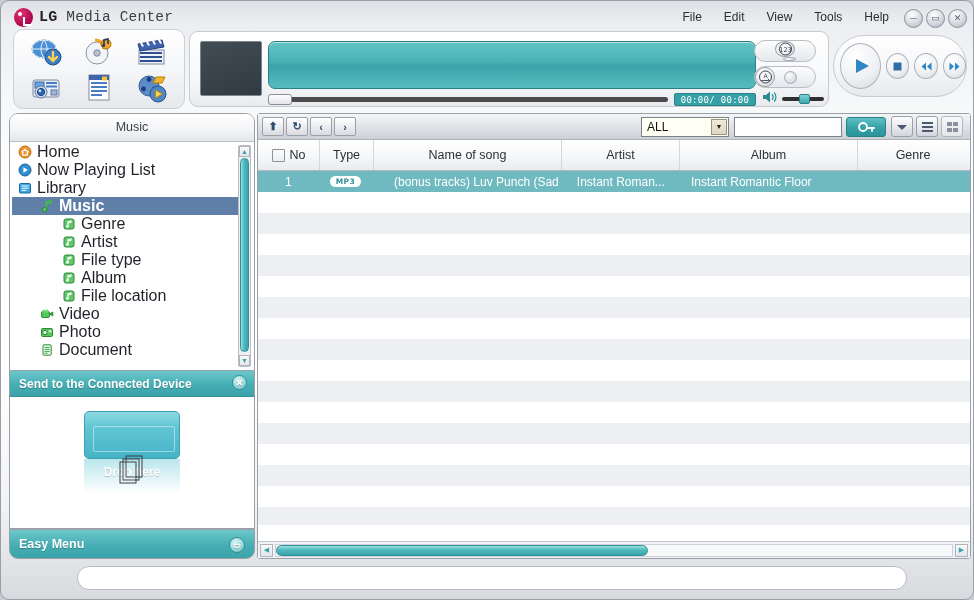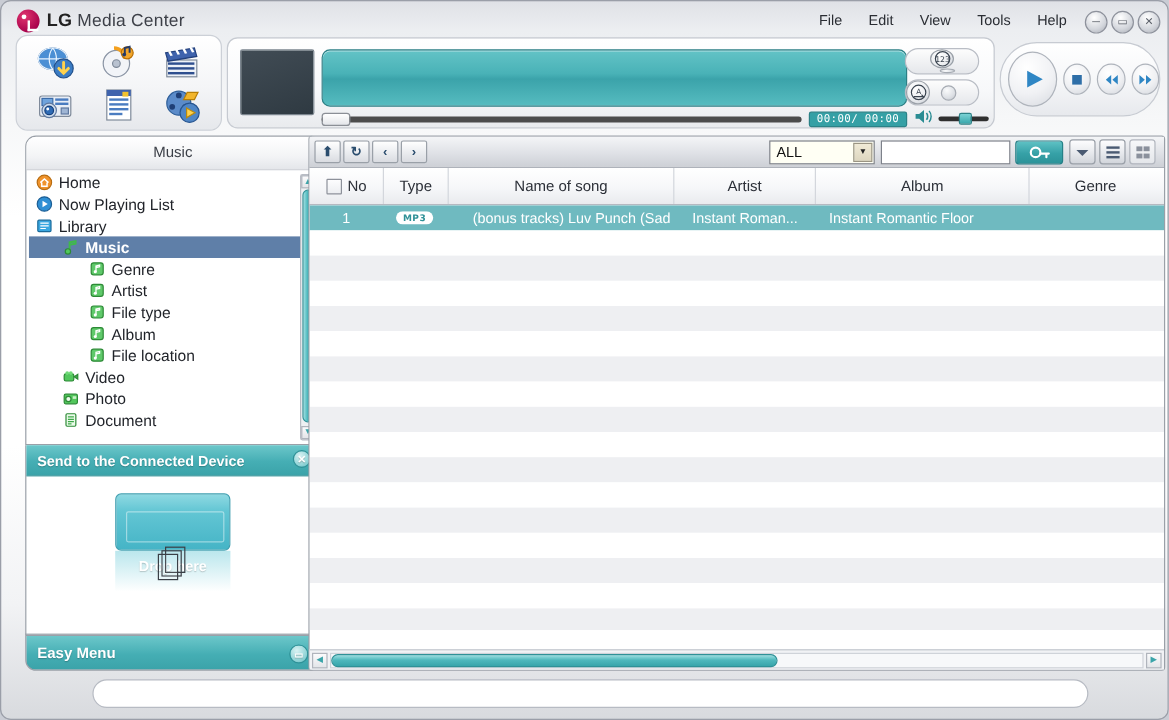--- a/index.html
+++ b/index.html
@@ -11,21 +11,21 @@
   }
   #app {
     position: relative; width: 974px; height: 600px;
     background: linear-gradient(180deg,#dfe1e6 0%,#eceef1 4%,#f6f7f8 16%,#ffffff 30%,#ffffff 62%,#f2f3f5 84%,#d8dade 100%);
     border: 1px solid #9a9ea8;
     border-radius: 9px;
   }
 
   
   .titlebar { position:absolute; left:0; top:0; width:974px; height:30px; }
-  .logo-wrap { position:absolute; left:13px; top:7px; display:flex; align-items:center; gap:6px; }
+  .logo-wrap { position:absolute; left:13px; top:7px; display:flex; align-items:center; gap:6px;font-family:Liberation Mono, monospace; }
   .lg-circle {
     width:19px; height:19px; border-radius:50%;
     background: radial-gradient(circle at 35% 30%, #e0356f, #a6004a 75%);
     position:relative;
   }
   .lg-circle:before {
     content:""; position:absolute; left:4px; top:4px; width:4px; height:4px;
     border-radius:50%; background:#fff;
   }
   .lg-circle:after {
@@ -131,37 +131,37 @@
     display:flex; align-items:center; justify-content:center;
   }
   .btn-sm {
     width:26px; height:26px; border-radius:50%;
     background: radial-gradient(circle at 38% 28%, #ffffff, #eff0f3 55%, #d4d7dd);
     border:1px solid #aeb3bb;
     display:flex; align-items:center; justify-content:center;
   }
 
   
-  .sidebar { position:absolute; left:20px; top:112px; width:246px; height:446px; }
+  .sidebar { position:absolute; left:8px; top:112px; width:246px; height:446px; }
   .treepanel {
     position:absolute; left:0; top:0; width:246px; height:258px;
     background:#ffffff; border:1px solid #9aa0a8;
     border-radius:9px 9px 0 0;
   }
   .treehdr {
     height:28px; line-height:27px; text-align:center;
     font-size:12.5px; color:#3b3f47;
     background: linear-gradient(180deg,#ffffff,#f3f4f6 60%,#e4e6ea);
     border-bottom:1px solid #b9bdc5;
     border-radius:8px 8px 0 0;
   }
   .treebody { position:absolute; left:2px; top:29px; width:232px; height:226px; overflow:hidden; }
   .tnode {
     height:18px; display:flex; align-items:center; gap:5px;
-    font-size:13px; color:#1f2228; padding-left:6px; white-space:nowrap;
+    font-size:16px; color:#1f2228; padding-left:6px; white-space:nowrap;
   }
   .tnode.sel { background:#5f7fa8; color:#ffffff; font-weight:bold; }
   .tnode.lvl0 { padding-left:6px; }
   .tnode.lvl1 { padding-left:28px; }
   .tnode.lvl2 { padding-left:50px; }
   .tnode b { font-weight:bold; }
   .ticon { width:14px; height:14px; flex:0 0 14px; display:flex; align-items:center; justify-content:center; }
   .vscroll {
     position:absolute; right:3px; top:31px; width:13px; height:222px;
     background:#eef0f3; border:1px solid #b8bcc4; border-radius:2px;

